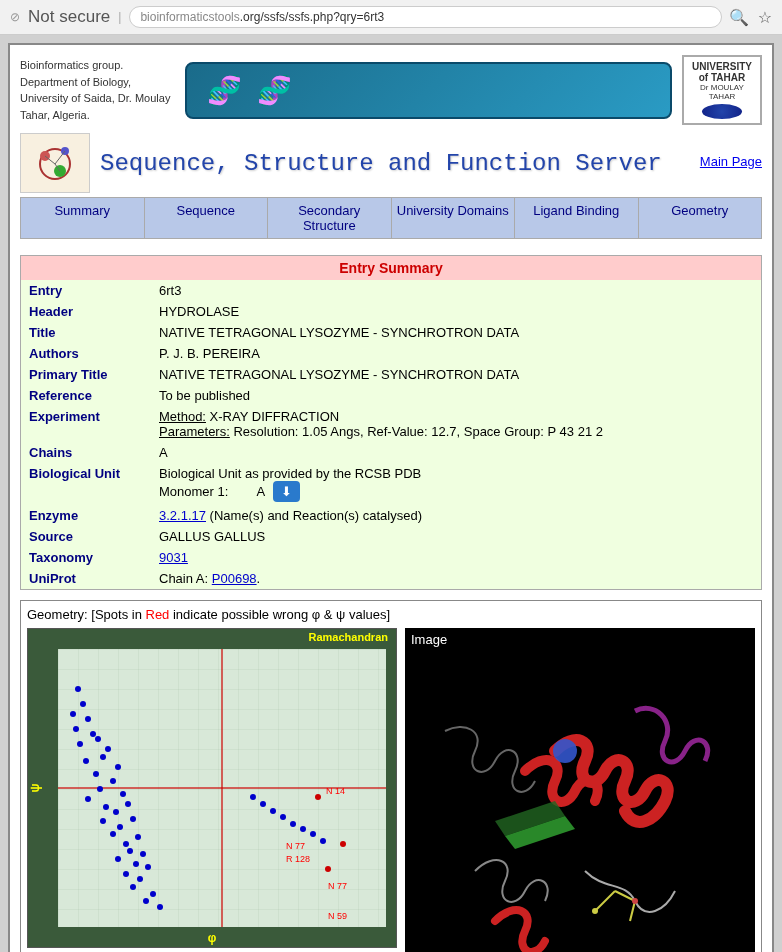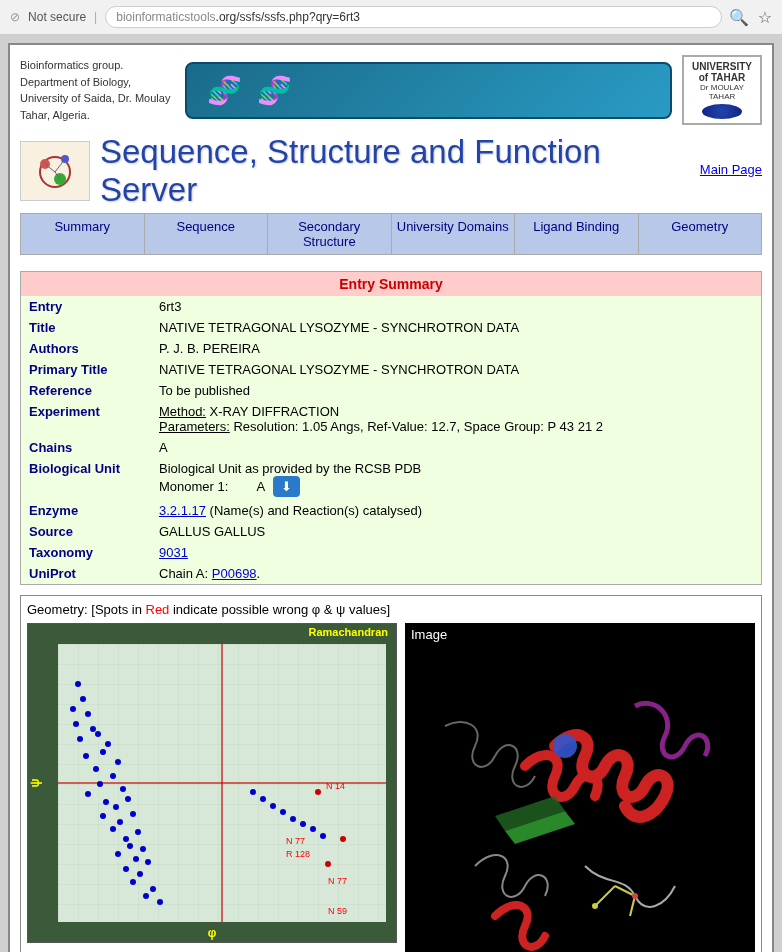--- a/index.html
+++ b/index.html
@@ -235,21 +235,21 @@
       gap: 8px;
     }
 
     .underline { text-decoration: underline; }
   </style>
 </head>
 <body>
 
 <div class="browser-bar">
   <span style="color:#999;">⊘</span>
-  <span style="color:#555; font-size:12px;">Not secure</span>
+  <span style="color:#555; font-size:17px;">Not secure</span>
   <span style="color:#aaa;">|</span>
   <div class="url-bar">
     <span style="font-size:12px; color:#333;">
       <span style="color:#888;">bioinformaticstools</span><span style="color:#333;">.org/ssfs/ssfs.php?qry=6rt3</span>
     </span>
   </div>
   <span style="font-size:16px; color:#555;">🔍</span>
   <span style="font-size:16px; color:#555;">☆</span>
 </div>
 
@@ -275,21 +275,21 @@
         <circle cx="30" cy="28" r="15" fill="none" stroke="#aa3333" stroke-width="2"></circle>
         <circle cx="20" cy="20" r="5" fill="#cc5555"></circle>
         <circle cx="40" cy="15" r="4" fill="#5555cc"></circle>
         <circle cx="35" cy="35" r="6" fill="#33aa33"></circle>
         <line x1="20" y1="20" x2="30" y2="28" stroke="#666" stroke-width="1"></line>
         <line x1="40" y1="15" x2="30" y2="28" stroke="#666" stroke-width="1"></line>
         <line x1="35" y1="35" x2="30" y2="28" stroke="#666" stroke-width="1"></line>
       </svg>
     </div>
     <div style="flex:1;">
-      <div style="font-family: Liberation Sans, sans-serif; font-size: 33px; color: #2244aa; text-shadow: 1px 1px 2px rgba(0,0,0,0.2);">
+      <div style="font-family: Liberation Mono, monospace; font-size: 24px; color: #2244aa; text-shadow: 1px 1px 2px rgba(0,0,0,0.2);">
         Sequence, Structure and Function Server
       </div>
     </div>
     <div class="main-page-row">
       <a href="#">Main Page</a>
     </div>
   </div>
 
   <div class="nav-tabs">
     <div class="nav-tab">Summary</div>
@@ -300,20 +300,24 @@
     <div class="nav-tab">Geometry</div>
   </div>
 
   <div class="entry-section">
     <div class="entry-title">Entry Summary</div>
     <table class="entry-table">
       <tbody>
           <tr>
         <td class="label-cell">Entry</td>
         <td class="value-cell">6rt3</td>
+      </tr>
+      <tr>
+        <td class="label-cell">Header</td>
+        <td class="value-cell">HYDROLASE</td>
       </tr>
       <tr>
         <td class="label-cell">Title</td>
         <td class="value-cell">NATIVE TETRAGONAL LYSOZYME - SYNCHROTRON DATA</td>
       </tr>
       <tr>
         <td class="label-cell">Authors</td>
         <td class="value-cell">P. J. B. PEREIRA</td>
       </tr>
       <tr>

